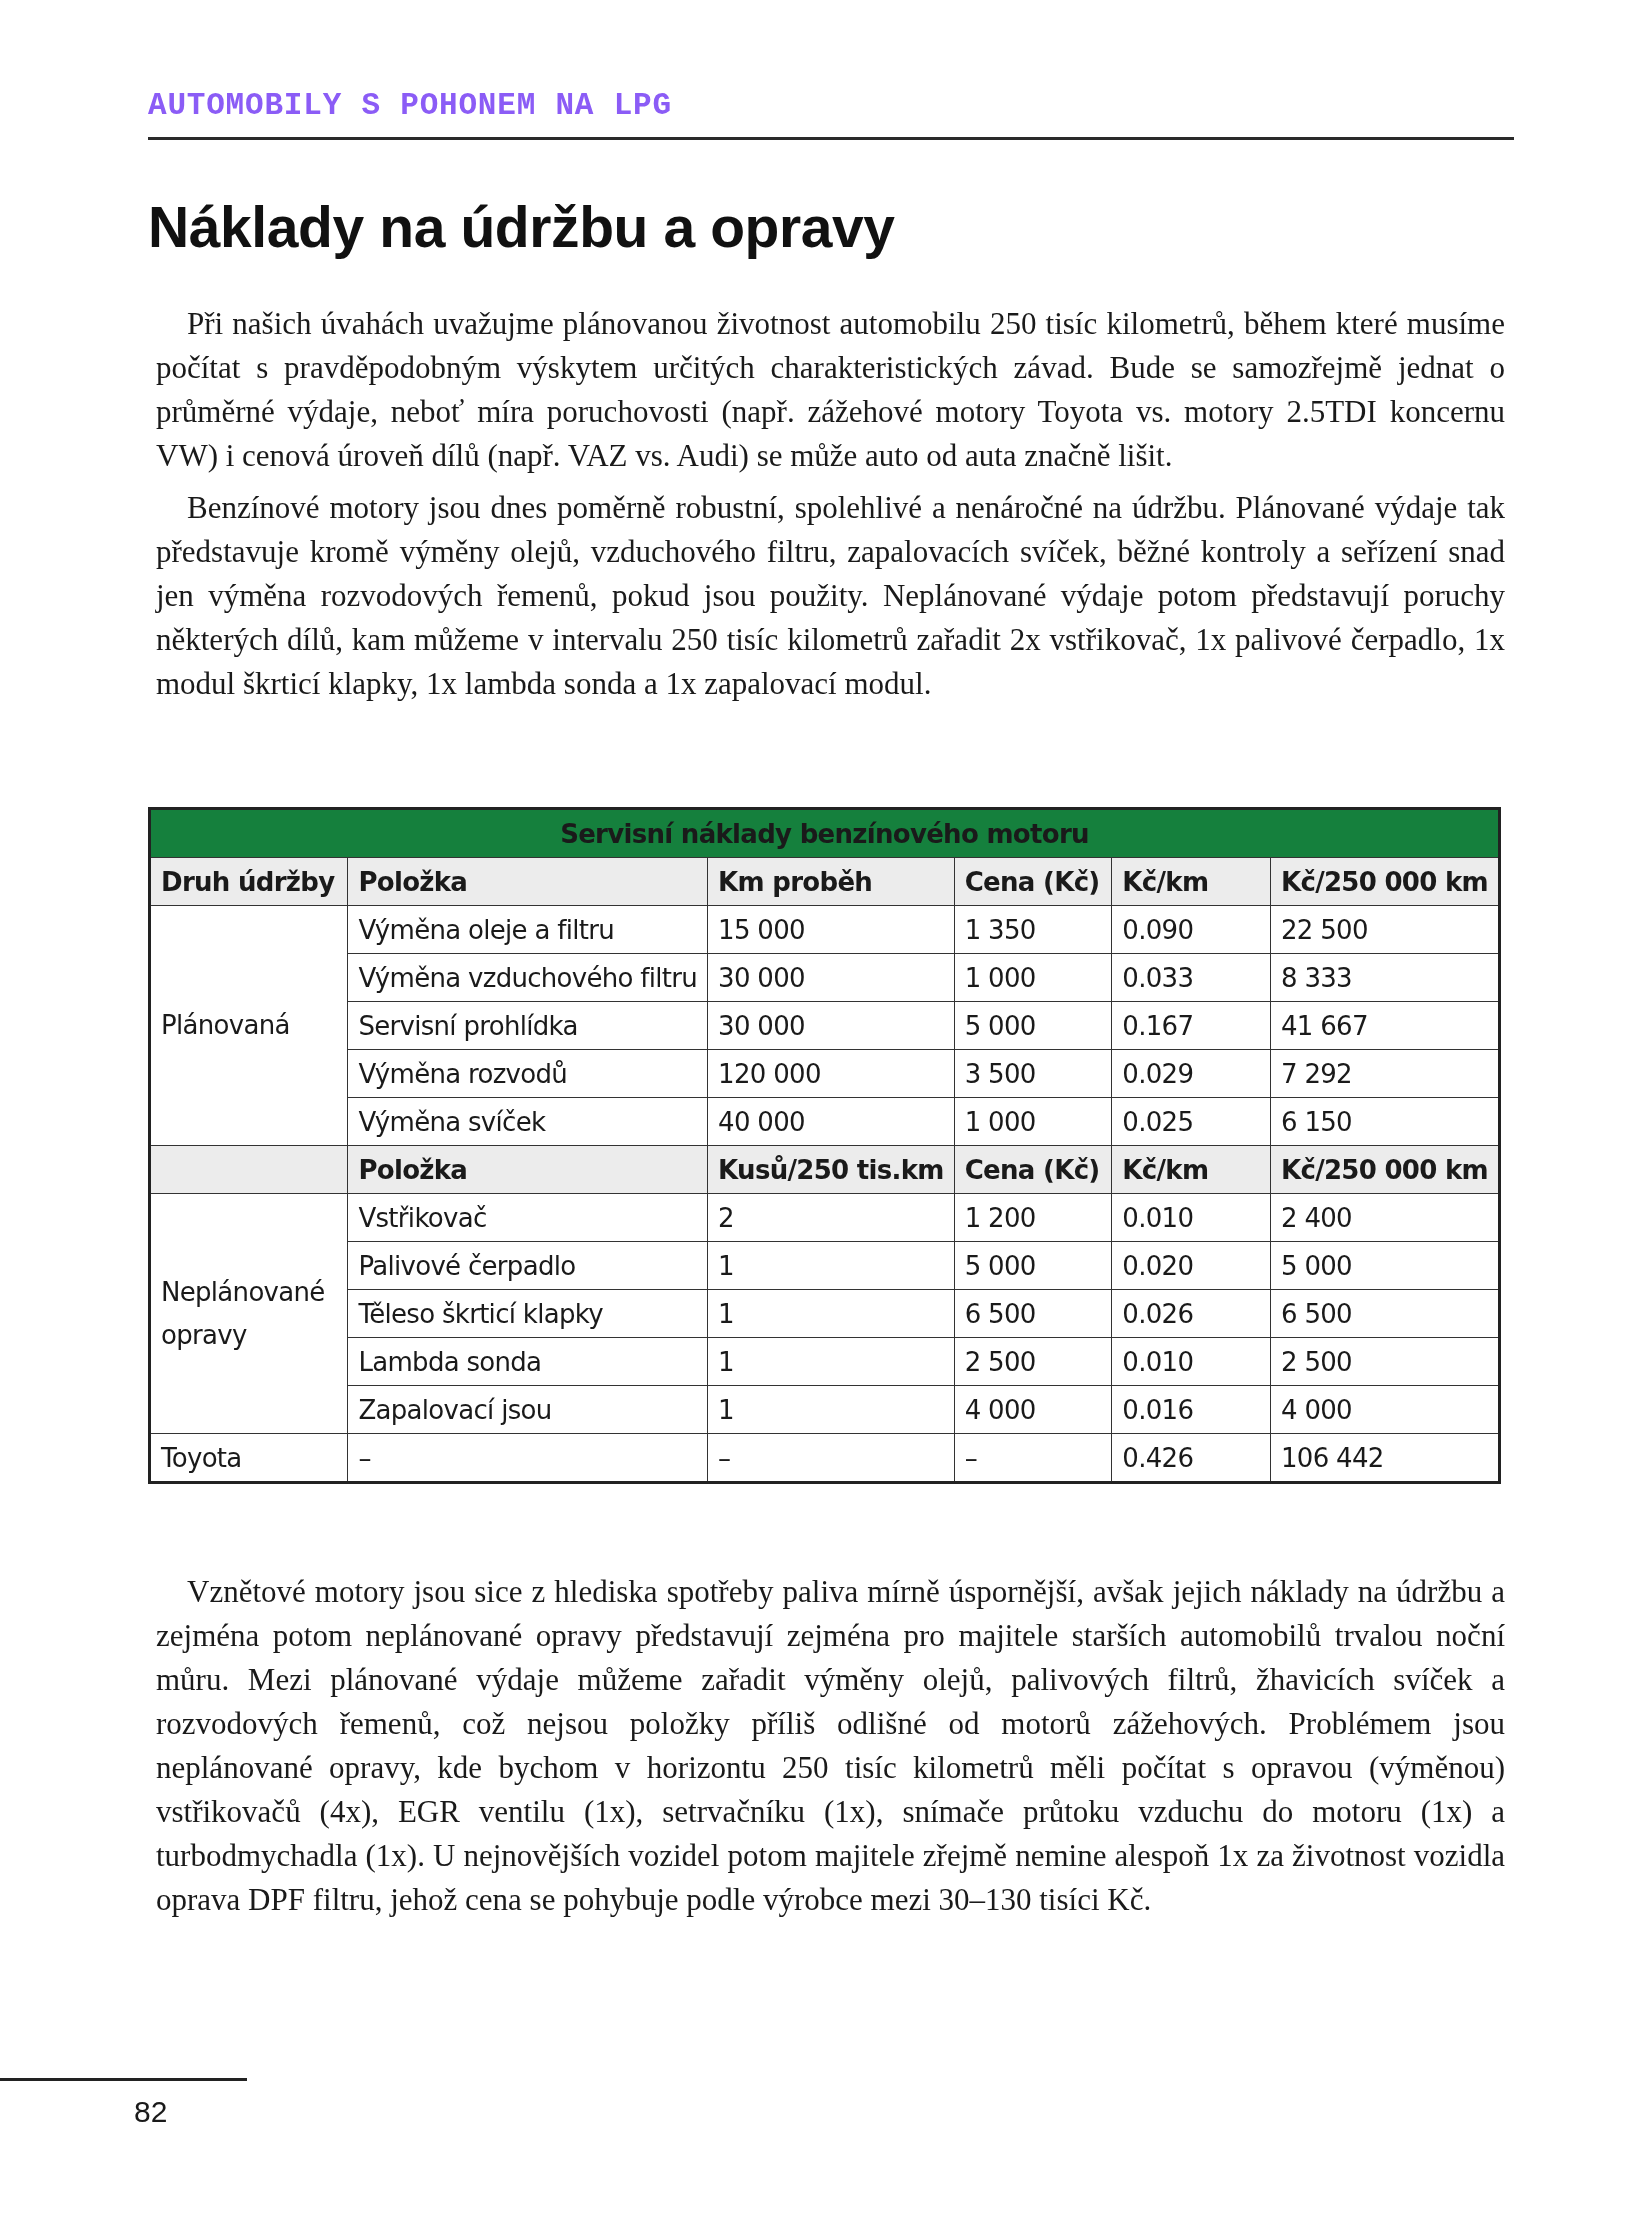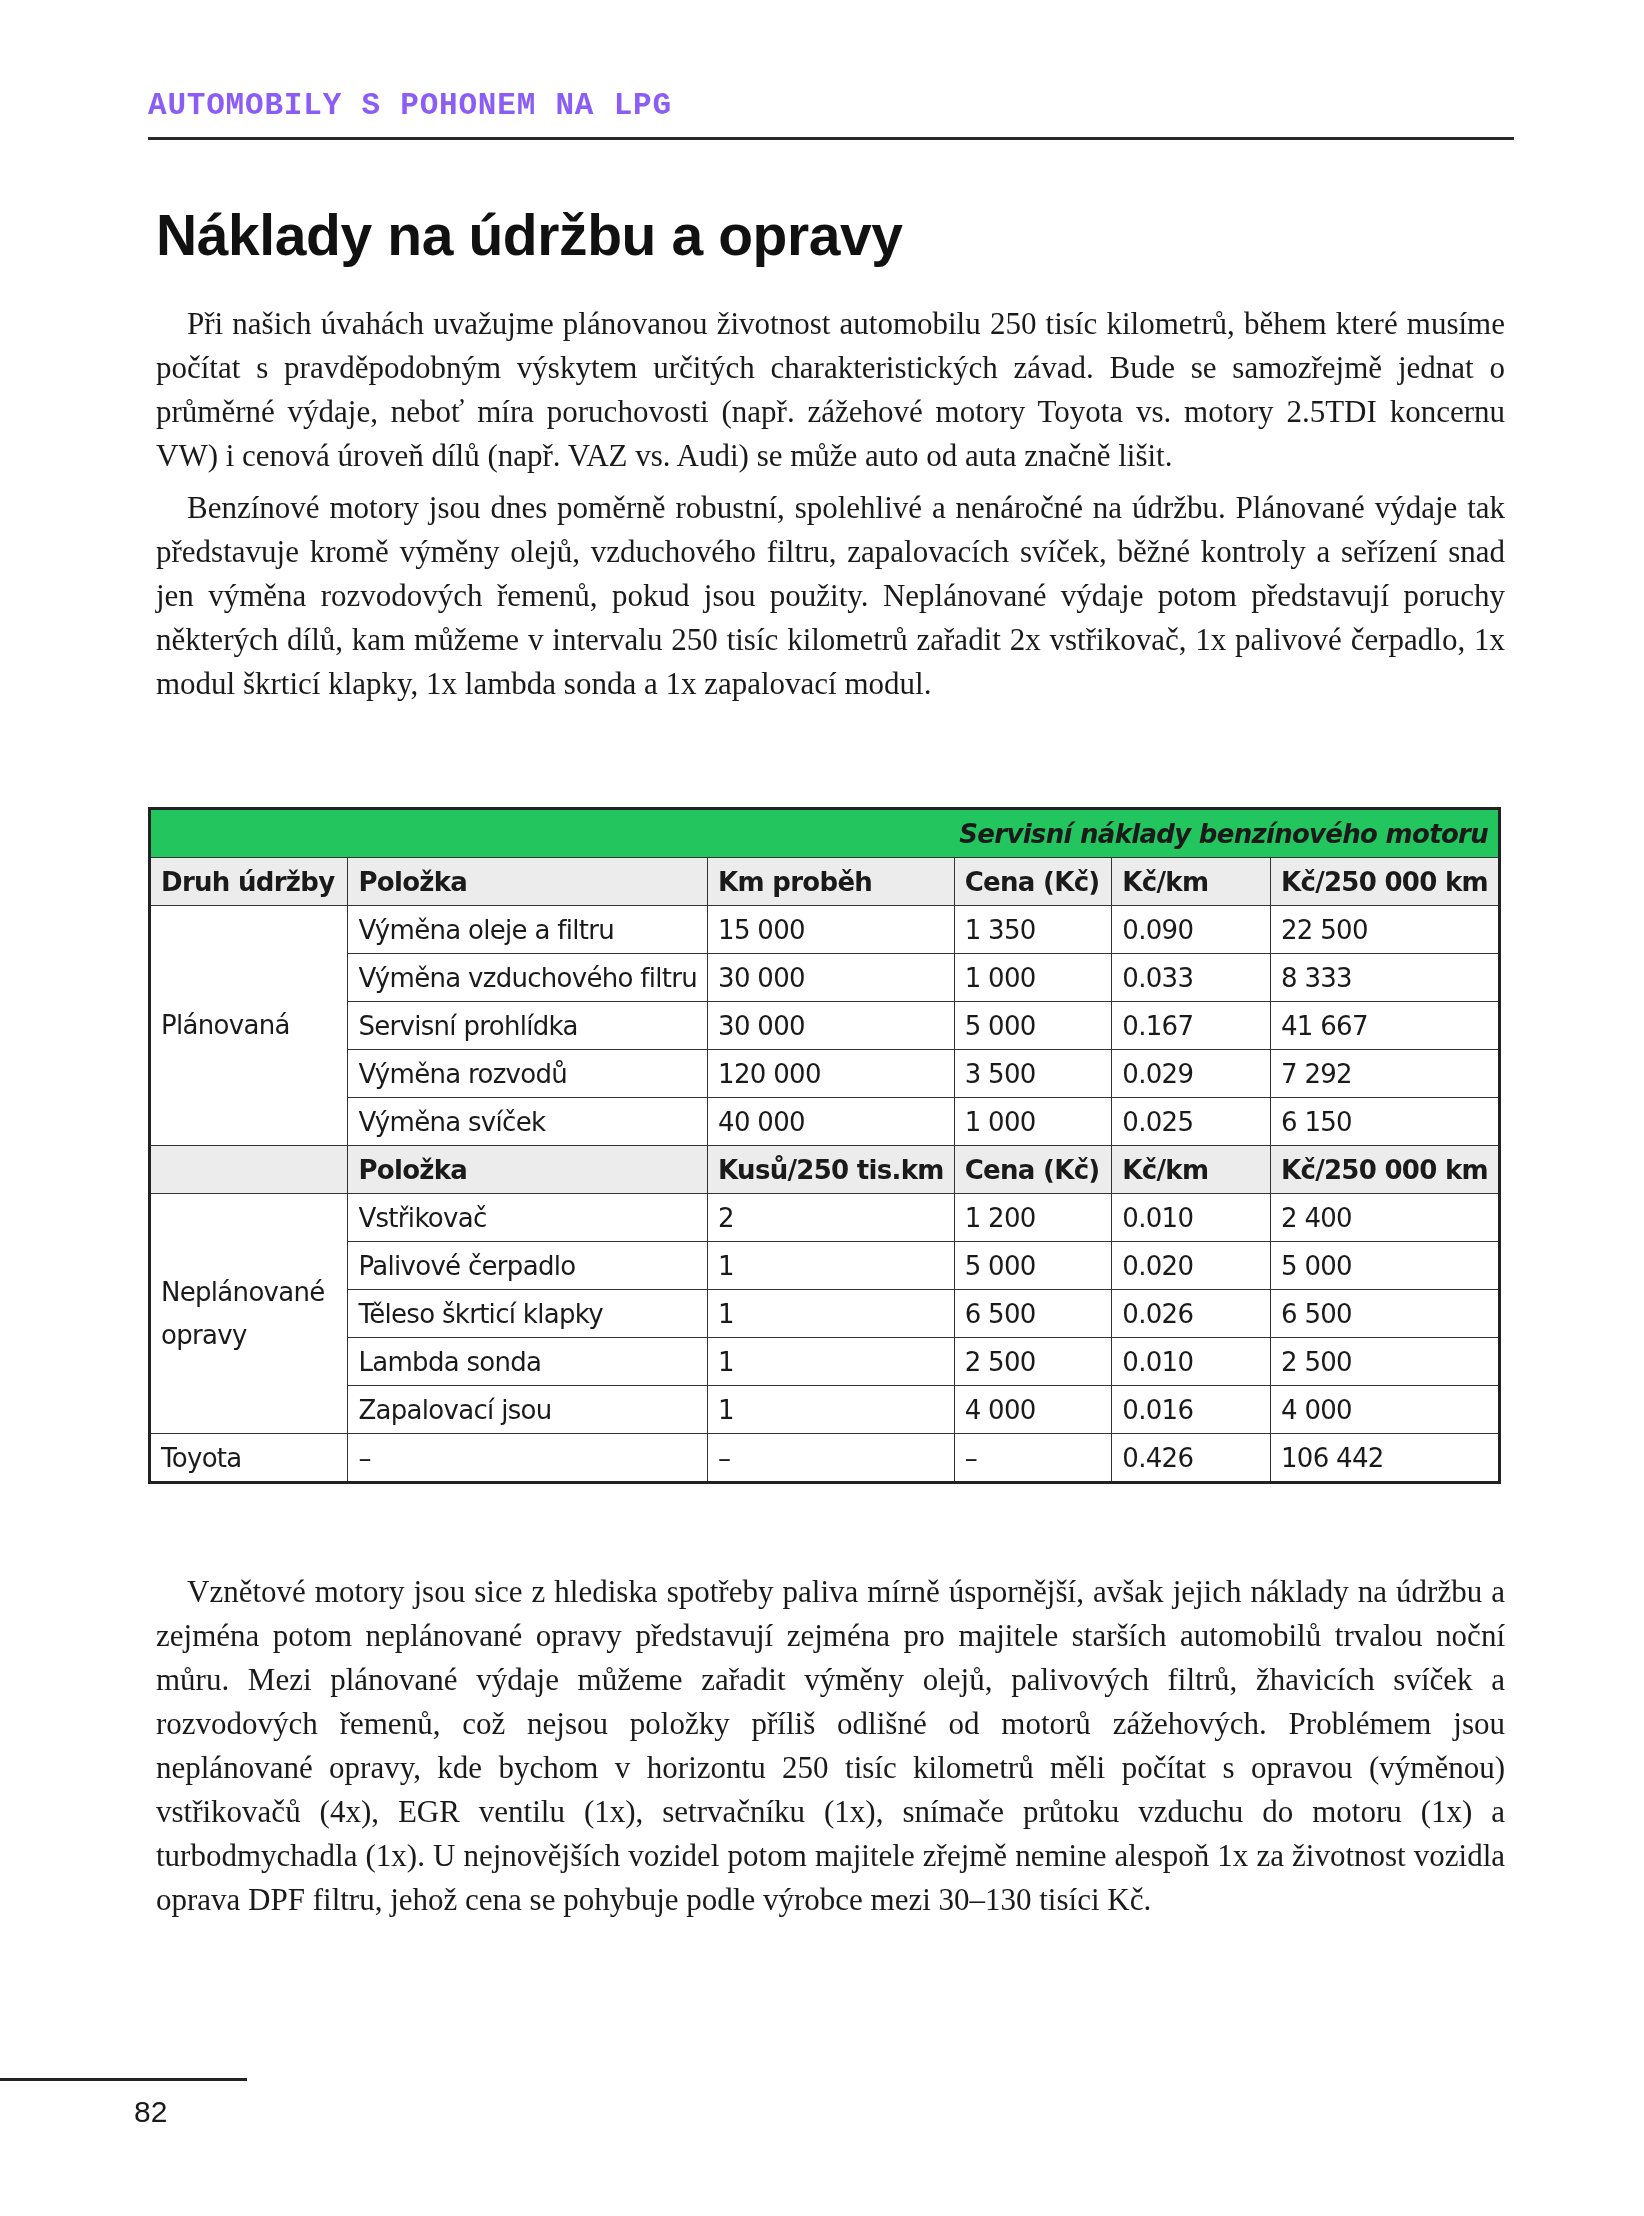--- a/index.html
+++ b/index.html
@@ -6,42 +6,42 @@
     body { width: 1645px; height: 2216px; position: relative; overflow: hidden; }
     .running-head {
       position: absolute; left: 148px; top: 88px;
       font-family: Liberation Mono, monospace; font-weight: bold;
       font-size: 31px; letter-spacing: 0.8px; color: #8b5cf6;
     }
     .head-rule {
       position: absolute; left: 148px; top: 137px; width: 1366px; height: 2.5px; background: #2a2a2a;
     }
     .section-title {
-      position: absolute; left: 148px; top: 194px; margin: 8px;
+      position: absolute; left: 148px; top: 194px; margin: 0;
       font-family: "Liberation Sans", sans-serif; font-weight: bold;
       font-size: 57px; color: #111111; letter-spacing: -0.4px;
     }
     .body-text {
       position: absolute; left: 148px; width: 1365px;
       font-family: "Liberation Serif", serif; font-size: 31px; line-height: 44px;
       color: #1a1a1a; text-align: justify;
     }
     .body-text p { margin: 8px; text-indent: 31px; text-align: justify; }
     .intro { top: 294px; }
     .outro { top: 1562px; }
     table.costs {
       position: absolute; left: 148px; top: 807px; width: 1353px;
       border-collapse: collapse; border: 3.3px solid #222;
       font-family: "DejaVu Sans", sans-serif; font-size: 26px; color: #1a1a1a;
     }
     table.costs td, table.costs th {
       border: 1.7px solid #333; padding: 0 10px; height: 47px; text-align: left; vertical-align: middle;
       white-space: nowrap; font-weight: normal; letter-spacing: -0.7px;
     }
-    table.costs .title-cell { text-align: right; font-weight: bold; background: #22c55e; height: 47px; font-style: italic; }
+    table.costs .title-cell { text-align: center; font-weight: bold; background: #15803d; height: 47px; }
     table.costs tr.hdr th { background: #ececec; font-weight: bold; }
     table.costs td.group { vertical-align: middle; white-space: normal; line-height: 43px; }
     .footer-rule { position: absolute; left: 0; top: 2078px; width: 247px; height: 2.5px; background: #222; }
     .page-number {
       position: absolute; left: 134px; top: 2095px;
       font-family: "Liberation Sans", sans-serif; font-size: 30px; color: #1a1a1a;
     }
   </style>
 </head>
 <body>

